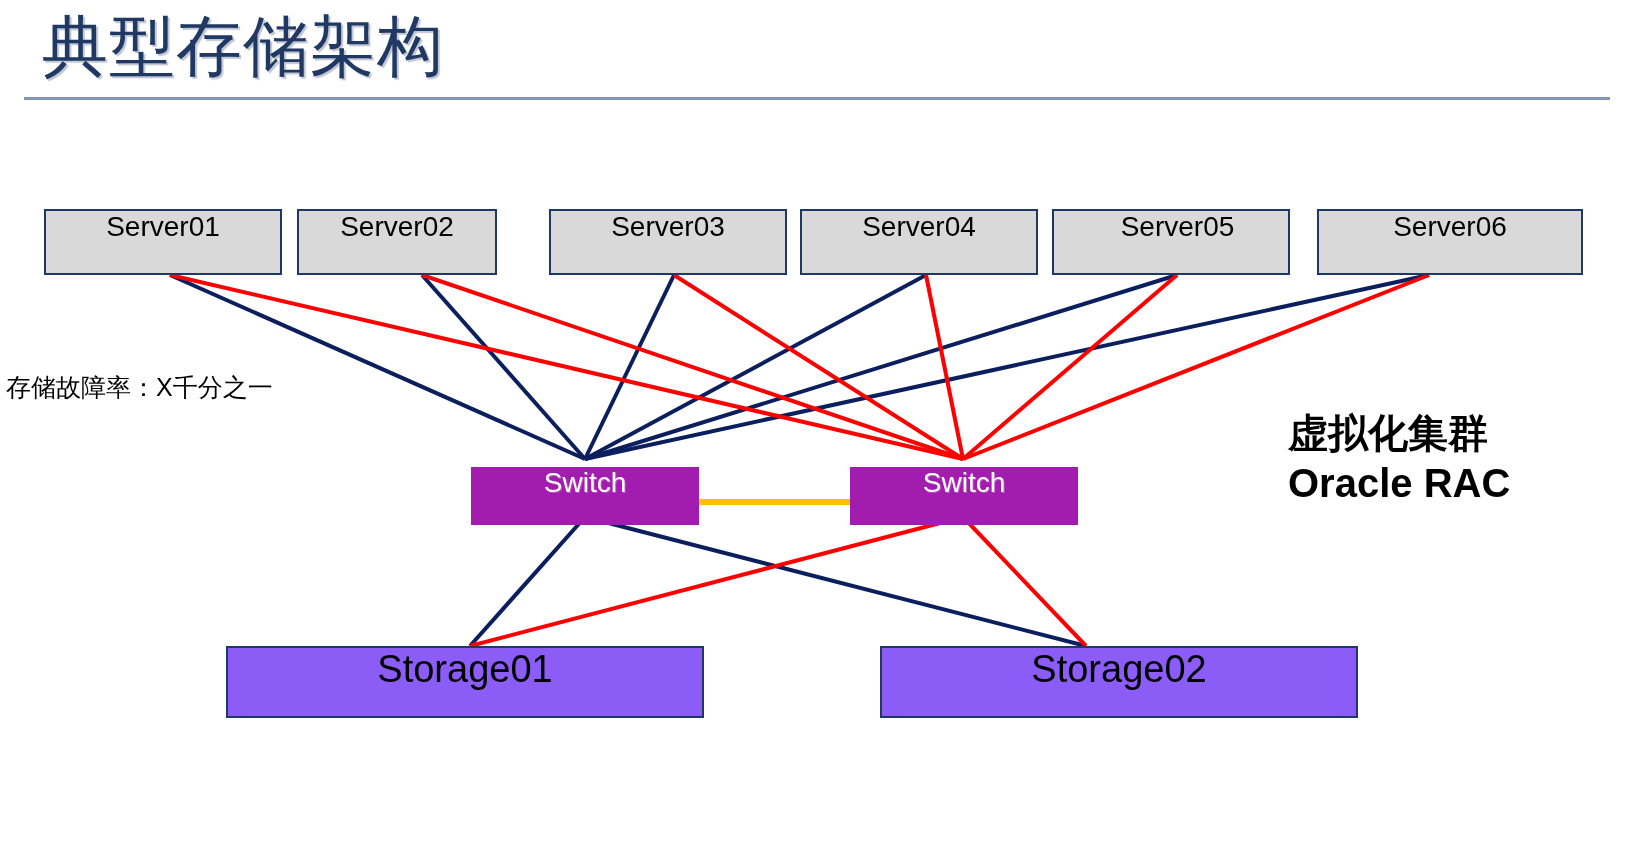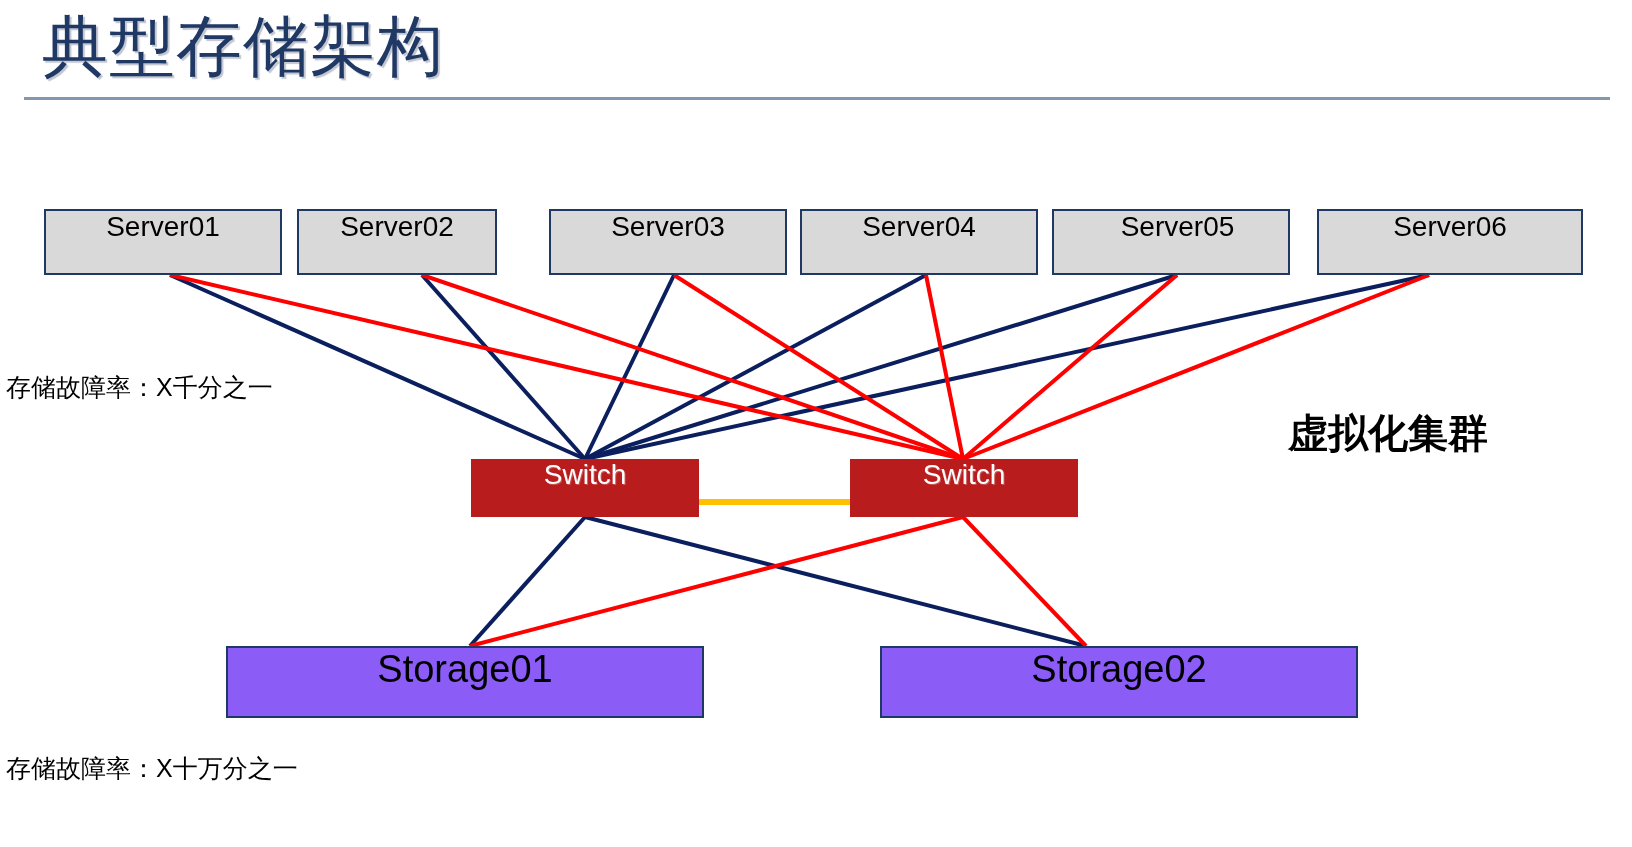--- a/index.html
+++ b/index.html
@@ -58,26 +58,27 @@
     justify-content: center;
   }
   .server {
     background: #d9d9d9;
     border: 2px solid #1f3864;
     font-size: 28px;
     color: #000000;
     height: 66px;
   }
   .switch {
-    background: #b91c1c;
+    background: #a21caf;
     border: none;
     color: #ffffff;
     font-size: 28px;
     height: 58px;
     text-shadow: 1px 1px 0 rgba(255,255,255,0.25);
+    margin-top: 8px;
   }
   .storage {
     background: #8b5cf6;
     border: 2px solid #1f3864;
     font-size: 38px;
     color: #000000;
     height: 72px;
   }
 
   
@@ -155,19 +156,19 @@
       <div class="node storage" style="left: 226px; top: 646px; width: 478px;">
         <span>Storage01</span>
       </div>
       <div class="node storage" style="left: 880px; top: 646px; width: 478px;">
         <span>Storage02</span>
       </div>
     </div>
 
   <div class="note" id="note-server" style="left:6px; top:371px;">存储故障率：X千分之一</div>
 
-  <div class="note" id="note-storage" style="left:6px; top:752px;">存储故障率：X十万分之一</div>
 
   <div id="right-note">
       <div>虚拟化集群</div>
+      <div>Oracle RAC</div>
     </div>
 
 </div>
 
 </body></html>

